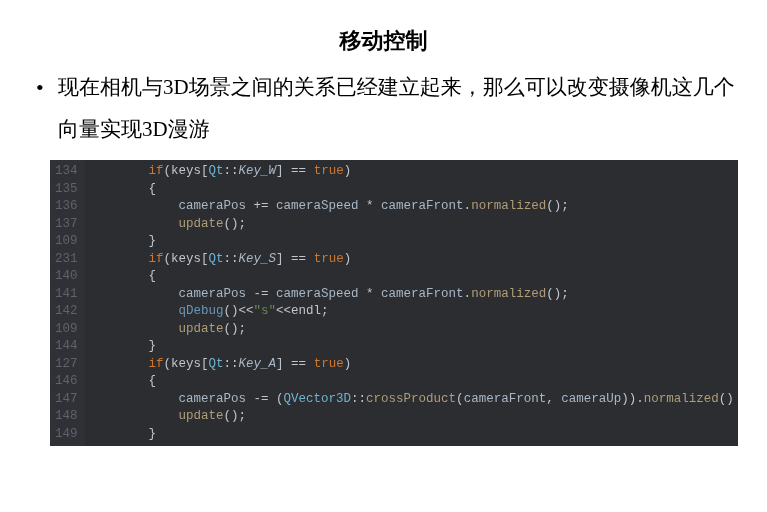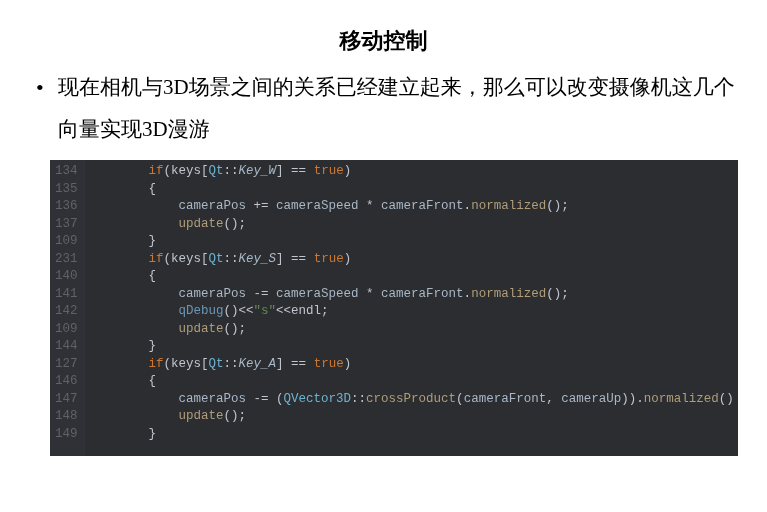--- a/index.html
+++ b/index.html
@@ -55,21 +55,21 @@
     background: #2f3136;
     color: #5d6369;
     text-align: left;
     padding: 3px 7px 3px 5px;
     user-select: none;
     flex-shrink: 0;
   }
   .gutter div { height: 17.5px; }
   .code-area {
     color: #c0c5ce;
-    padding: 3px 0 13px 4px;
+    padding: 3px 0 3px 4px;
     white-space: pre;
     flex: 1;
     overflow: hidden;
   }
   .code-area .line { height: 17.5px; display: block; }
   .kw   { color: #cc7832; }
   .var  { color: #a9b7c6; }
   .type { color: #6fb3d2; }
   .enum { color: #a9b7c6; font-style: italic; }
   .fn   { color: #b09d79; }

